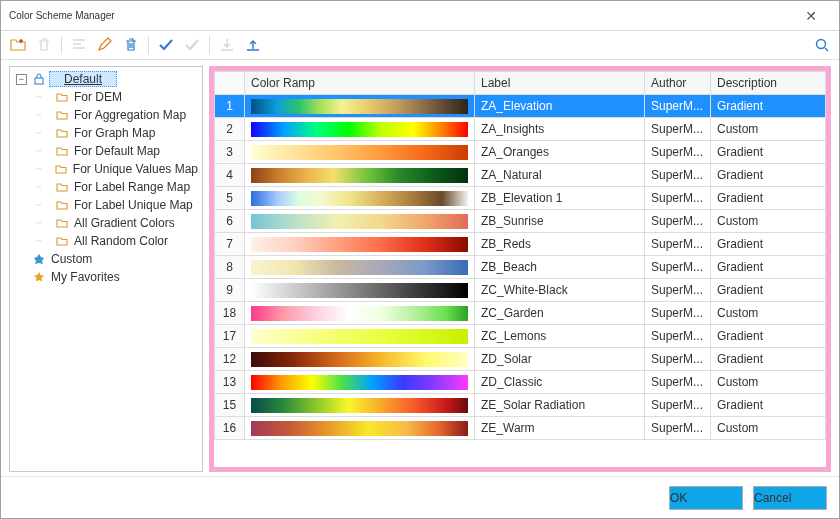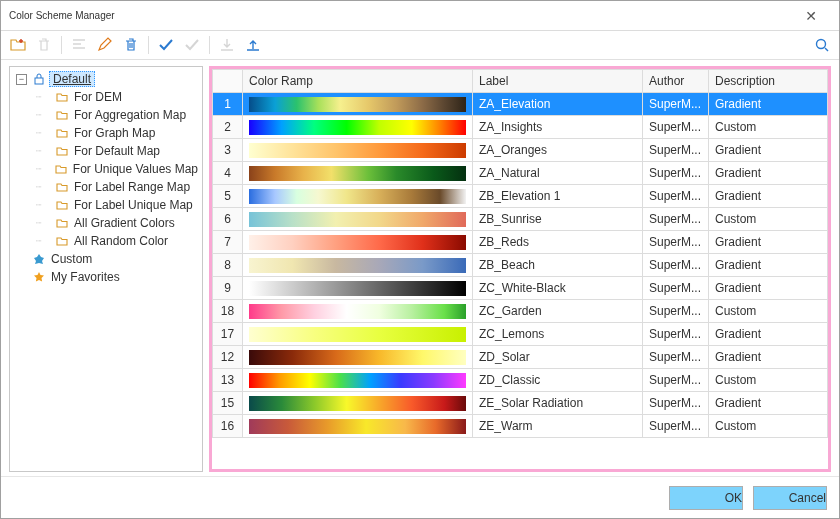--- a/index.html
+++ b/index.html
@@ -15,36 +15,36 @@
   .spacer { flex:1; }
 
   .body { flex:1; display:flex; padding:6px 8px 4px 8px; gap:6px; overflow:hidden; }
   .tree { width:194px; border:1px solid #c8c8c8; padding:3px 2px; overflow:auto; }
   .tnode { display:flex; align-items:center; height:18px; gap:3px; white-space:nowrap; }
   .tnode.level1 { padding-left:4px; }
   .tnode.level2 { padding-left:24px; }
   .tnode.rootlev { padding-left:4px; }
   .ticon { width:14px; height:14px; display:inline-flex; align-items:center; justify-content:center; }
   .tnode .exp { width:11px; height:11px; border:1px solid #888; display:inline-flex; align-items:center; justify-content:center; font-size:9px; line-height:9px; color:#555; margin-right:2px;}
-  .tnode.sel .lbl { background:#cde8ff; border:1px dotted #3399ff; padding:0 3px;text-decoration:underline; }
+  .tnode.sel .lbl { background:#cde8ff; border:1px dotted #3399ff; padding:0 14px;text-decoration:underline; }
   .tnode .lbl { padding:0 2px; }
 
-  .grid-wrap { flex:1; border:3px solid #f9a8d4; overflow:hidden; position:relative; display:flex; }
+  .grid-wrap { flex:1; border:5px solid #f9a8d4; overflow:hidden; position:relative; display:flex; }
   .grid { flex:1; overflow-y:scroll; overflow-x:hidden; }
   table { border-collapse:collapse; width:100%; table-layout:fixed; }
   th, td { border:1px solid #dcdcdc; padding:0 6px; height:23px; font-size:12px; text-align:left; overflow:hidden; text-overflow:ellipsis; white-space:nowrap; }
   thead th { background:#f7f7f7; font-weight:normal; color:#333; position:sticky; top:0; }
   th.rownum, td.rownum { width:28px; text-align:center; background:#fafafa; padding:0 2px; }
   tr.sel td { background:#1e90ff; color:#fff; }
   tr.sel td.rownum { background:#1e90ff; color:#fff; }
   td.rampcell { padding:3px 6px; }
   .ramp { height:15px; width:100%; }
 
   .footer { height:42px; display:flex; align-items:center; justify-content:flex-end; padding:0 12px; gap:10px; border-top:1px solid #e6e6e6;}
-  .btn { min-width:74px; height:24px; border:1px solid #adadad; background:#7dd3fc; display:flex; align-items:center; justify-content:flex-end; cursor:default; }
+  .btn { min-width:74px; height:24px; border:1px solid #adadad; background:#0ea5e9; display:flex; align-items:center; justify-content:flex-start; cursor:default; }
 
   col.c-num{width:30px}col.c-ramp{width:230px}col.c-label{width:170px}col.c-author{width:66px}col.c-desc{width:auto}
 </style>
 </head>
 <body>
 
 <div class="window">
   <div class="titlebar">
     <div class="title">Color Scheme Manager</div>
     <div class="close">✕</div>

